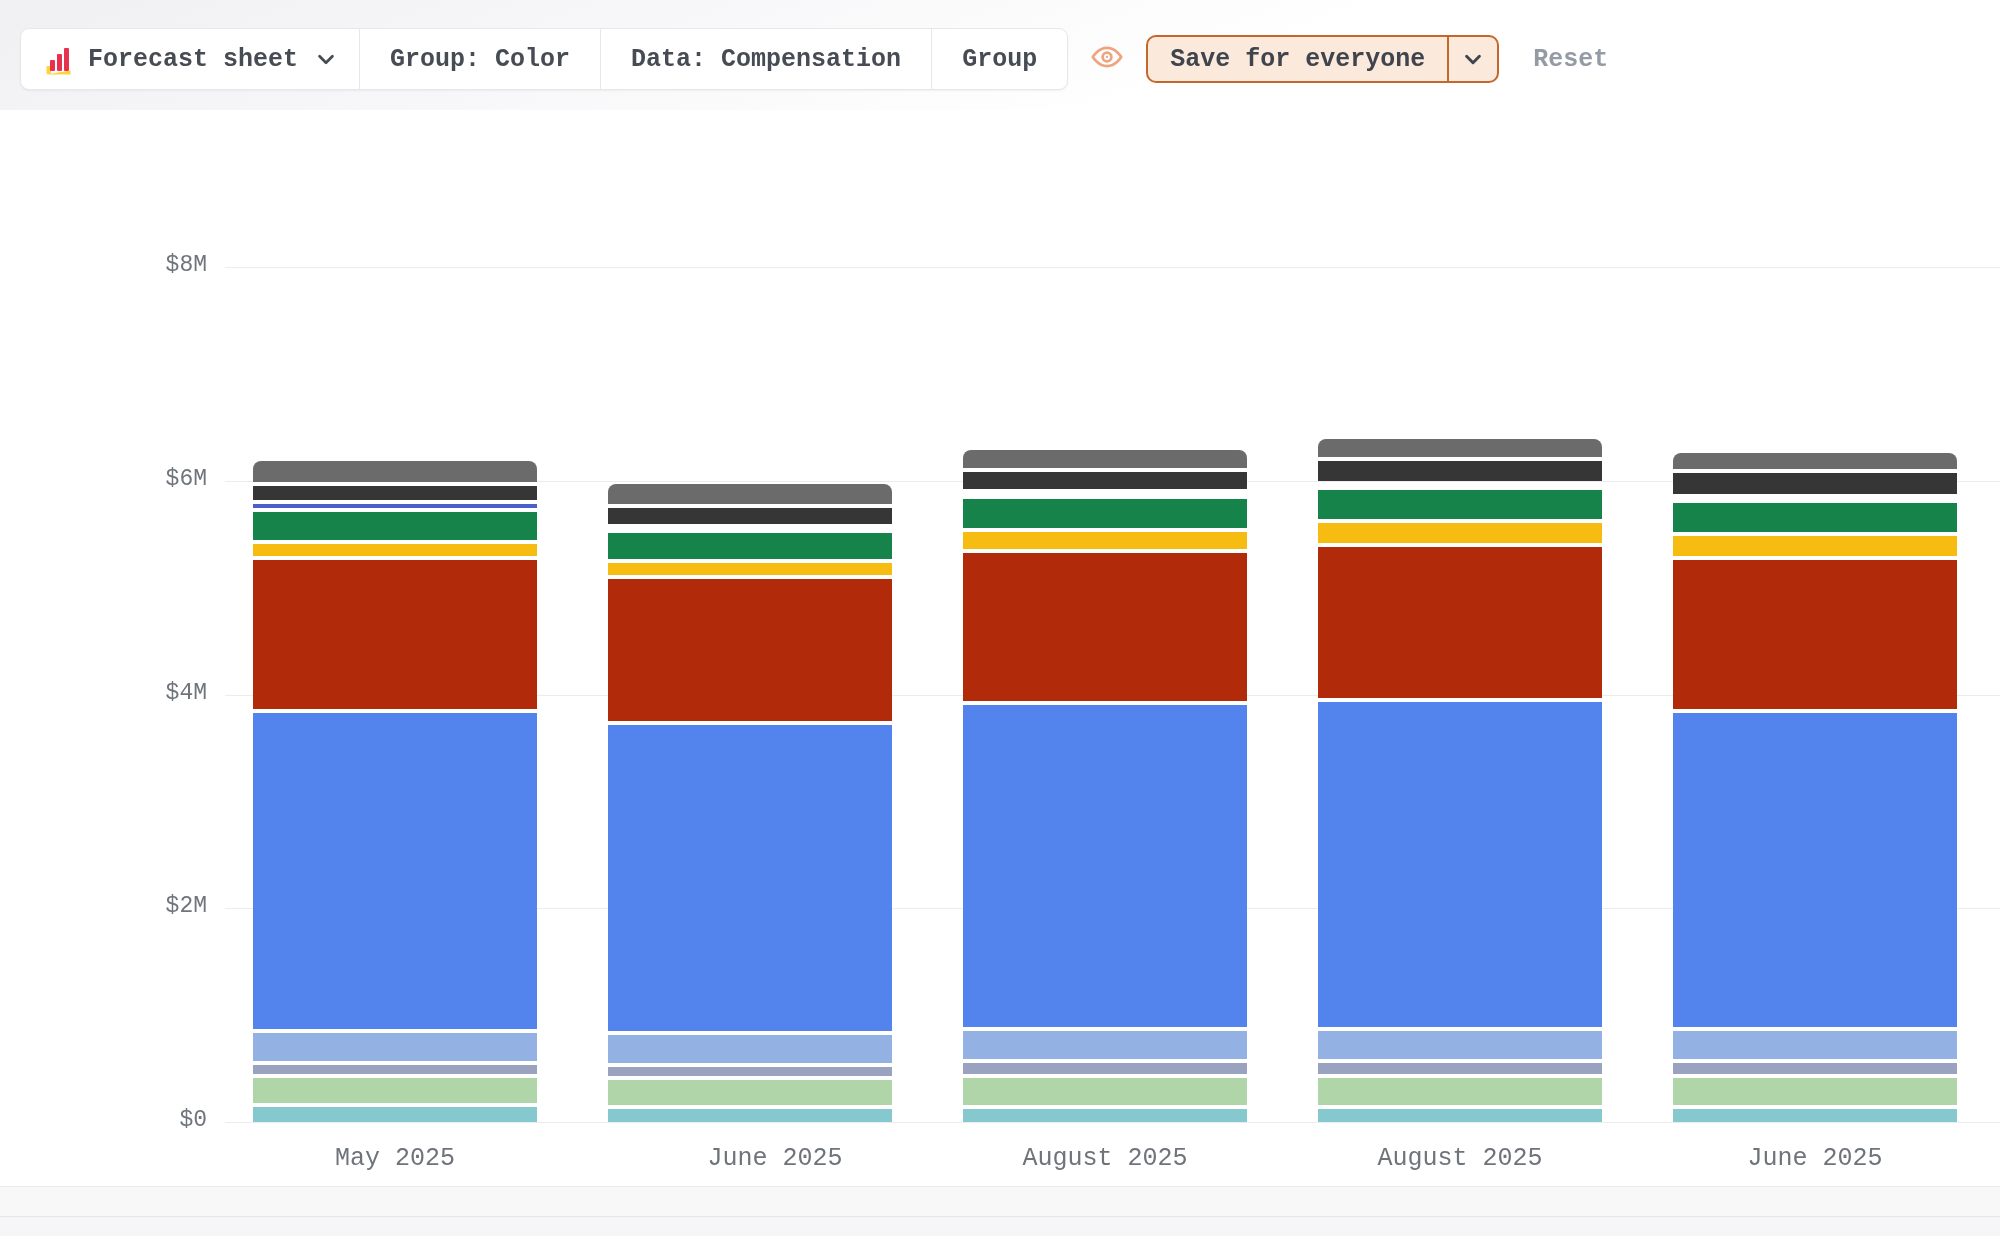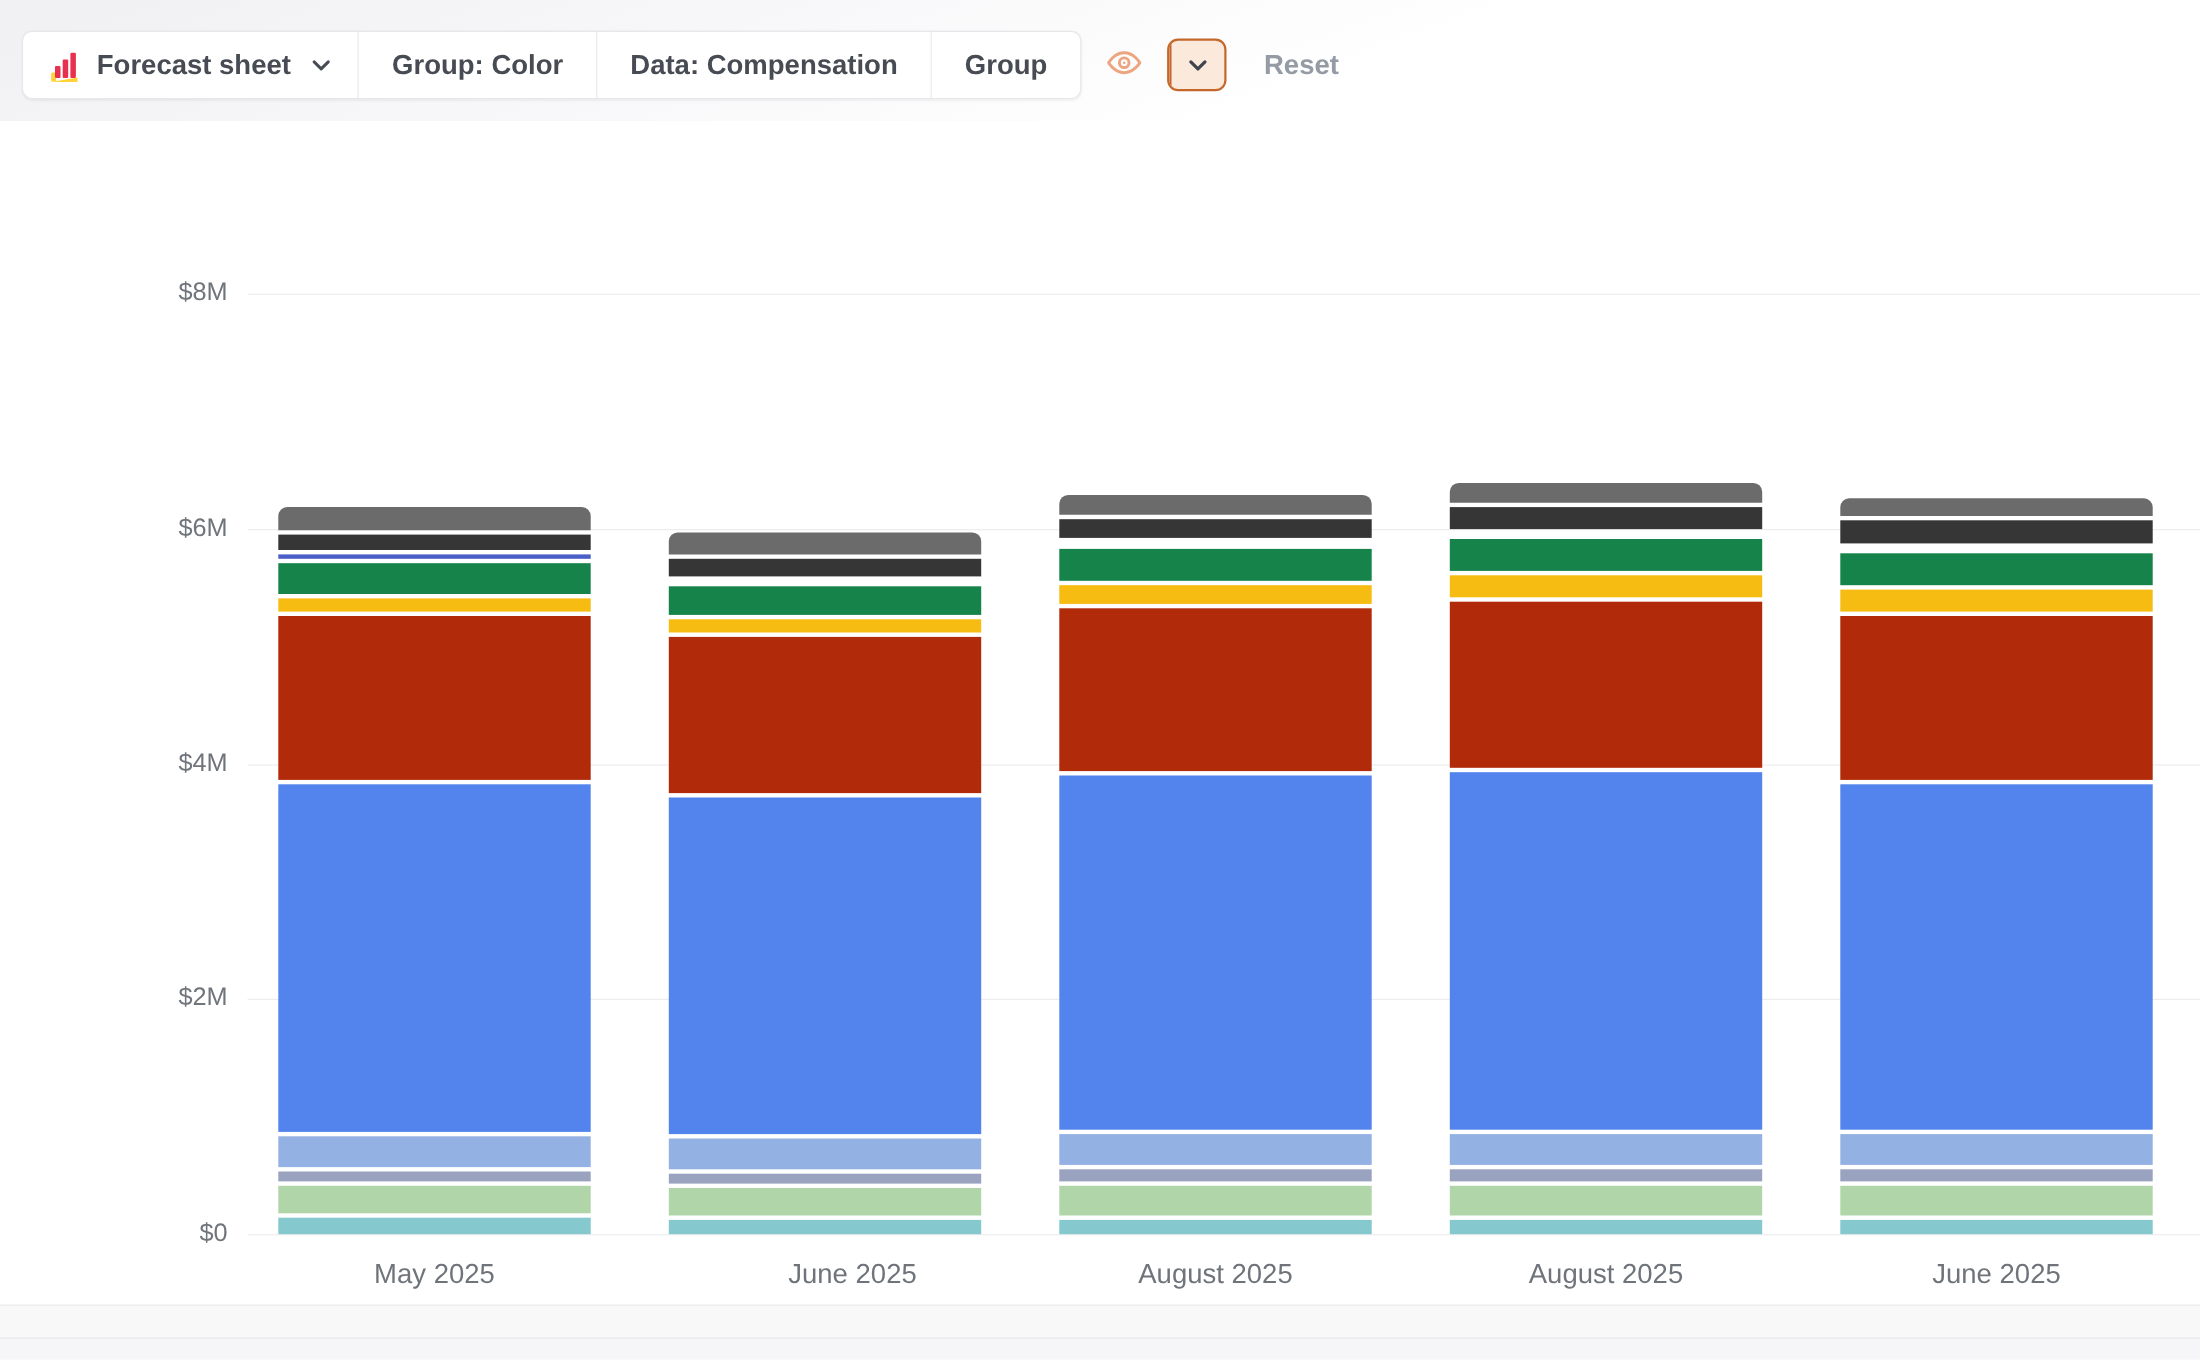--- a/index.html
+++ b/index.html
@@ -1,18 +1,18 @@
 <!DOCTYPE html>
 <html><head>
 <meta charset="utf-8">
 <style>
   * { margin:0; padding:0; box-sizing:border-box; }
   html,body { width:2000px; height:1236px; background:#ffffff; overflow:hidden;
               font-family:"Liberation Sans","DejaVu Sans",sans-serif; }
-  #stage { position:absolute; inset:0; width:2000px; height:1084px; background:#fff; }
+  #stage { position:absolute; inset:0; width:2000px; height:1084px; background:#fff;font-family:Liberation Mono, monospace; }
 
   .top-fade { position:absolute; left:0; top:0; width:2000px; height:110px;
               background:linear-gradient(160deg,#f0f0f2 0%, #f7f7f9 30%, #ffffff 62%);
               pointer-events:none; }
 
   
   .toolbar { position:absolute; left:20px; top:28px; display:flex; align-items:center; z-index:5; }
   .seg-group { display:flex; align-items:stretch; height:62px; background:#ffffff;
                border:1px solid #e6e7e9; border-radius:9px;
                box-shadow:0 1px 2px rgba(20,20,30,0.05); }
@@ -87,20 +87,21 @@
       <span>
         <svg width="34" height="34" viewBox="0 0 24 24" fill="none" stroke="#eda57f" stroke-width="1.9" stroke-linecap="round" stroke-linejoin="round">
           <path d="M2 12s3.6-6.4 10-6.4S22 12 22 12s-3.6 6.4-10 6.4S2 12 2 12z"></path>
           <circle cx="12" cy="12" r="3.1"></circle>
           <circle cx="12" cy="12" r="0.8" fill="#eda57f" stroke="none"></circle>
         </svg>
       </span>
     </div>
 
     <div class="save-btn">
+      <span class="save-main">Save for everyone</span>
       <span class="save-caret">
         <svg width="22" height="22" viewBox="0 0 24 24" fill="none" stroke="#3f444d" stroke-width="3.2" stroke-linecap="round" stroke-linejoin="round">
             <polyline points="5,9 12,16 19,9"></polyline>
           </svg>
       </span>
     </div>
 
     <span class="reset">Reset</span>
   </div>
 

